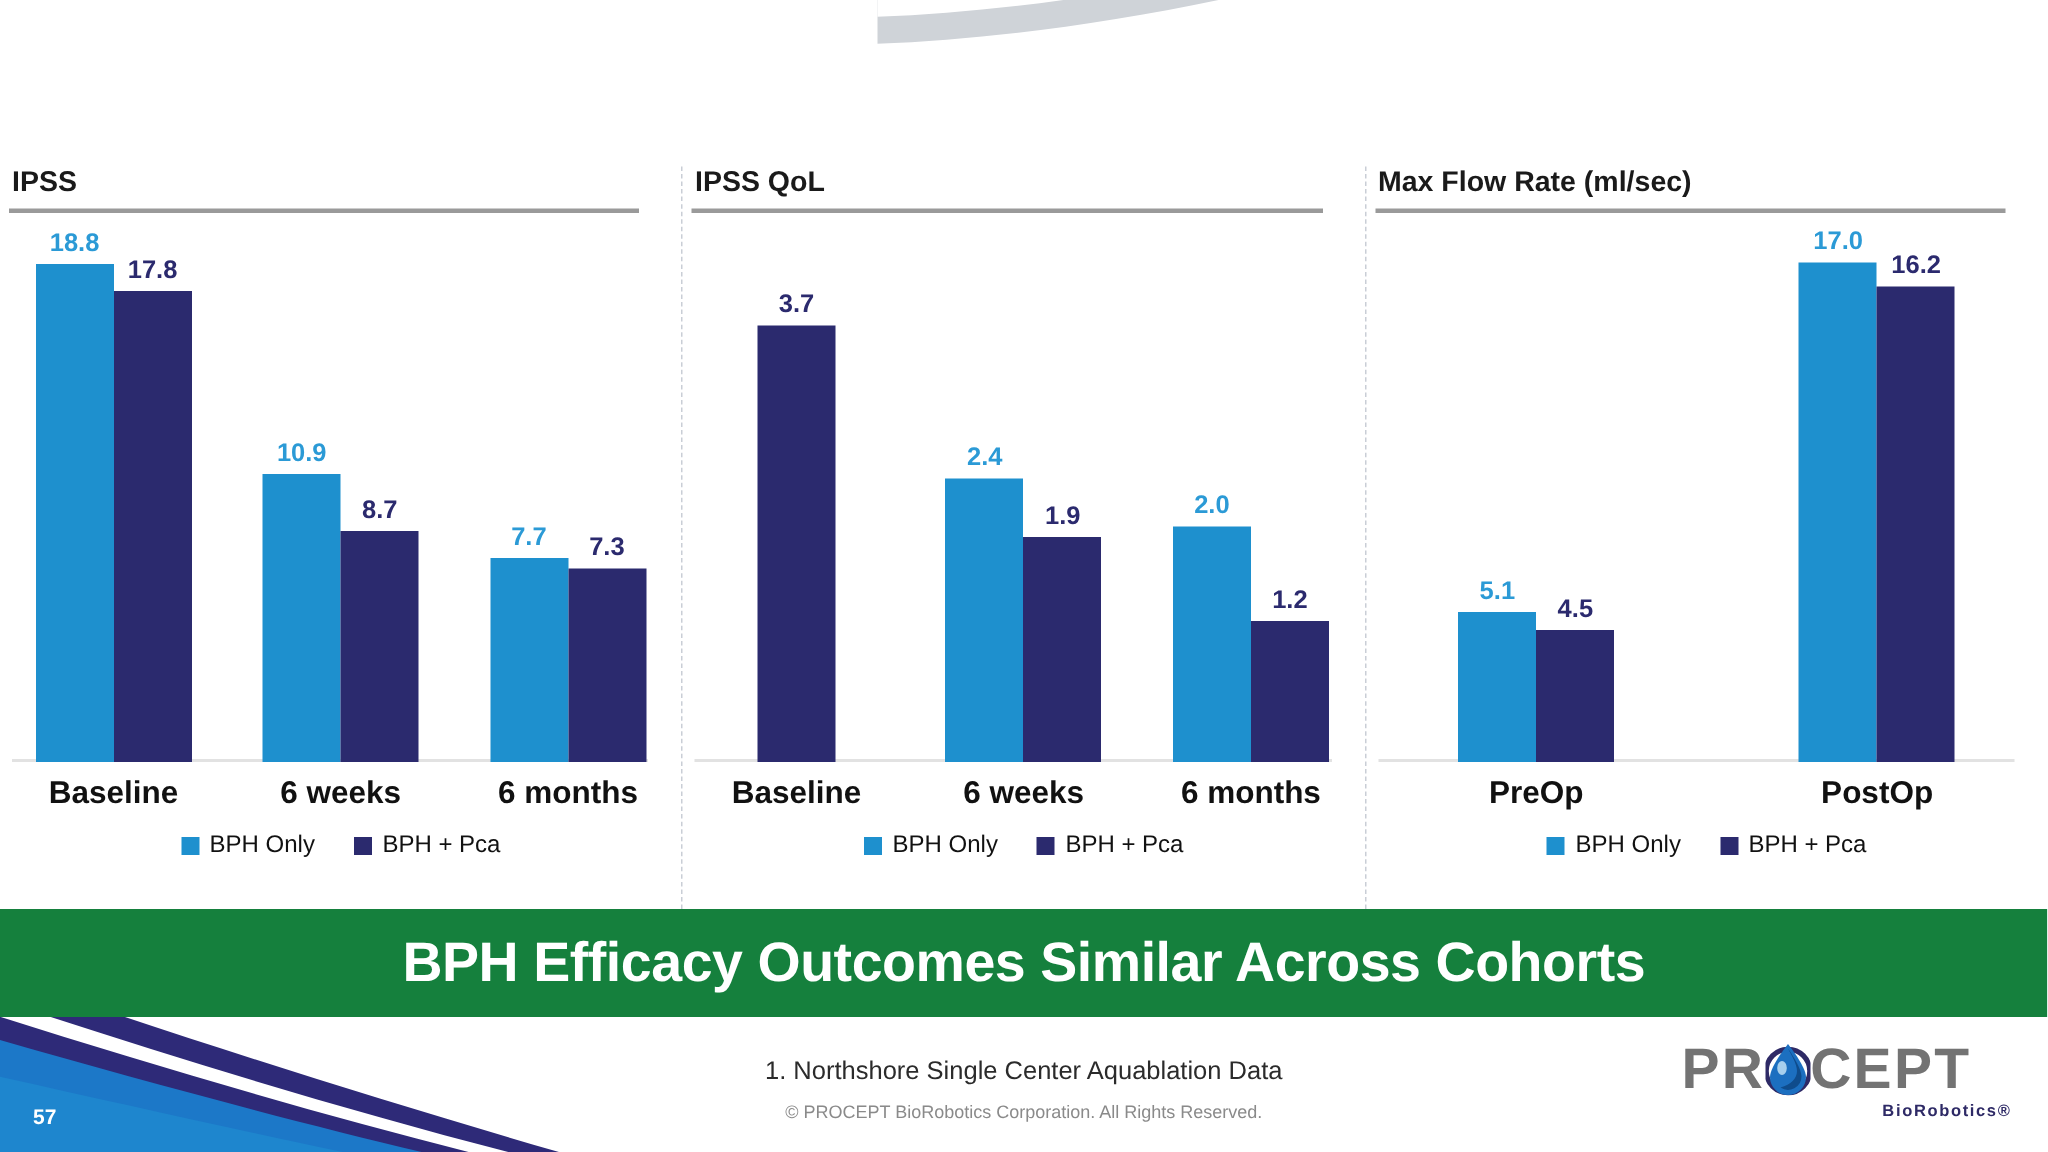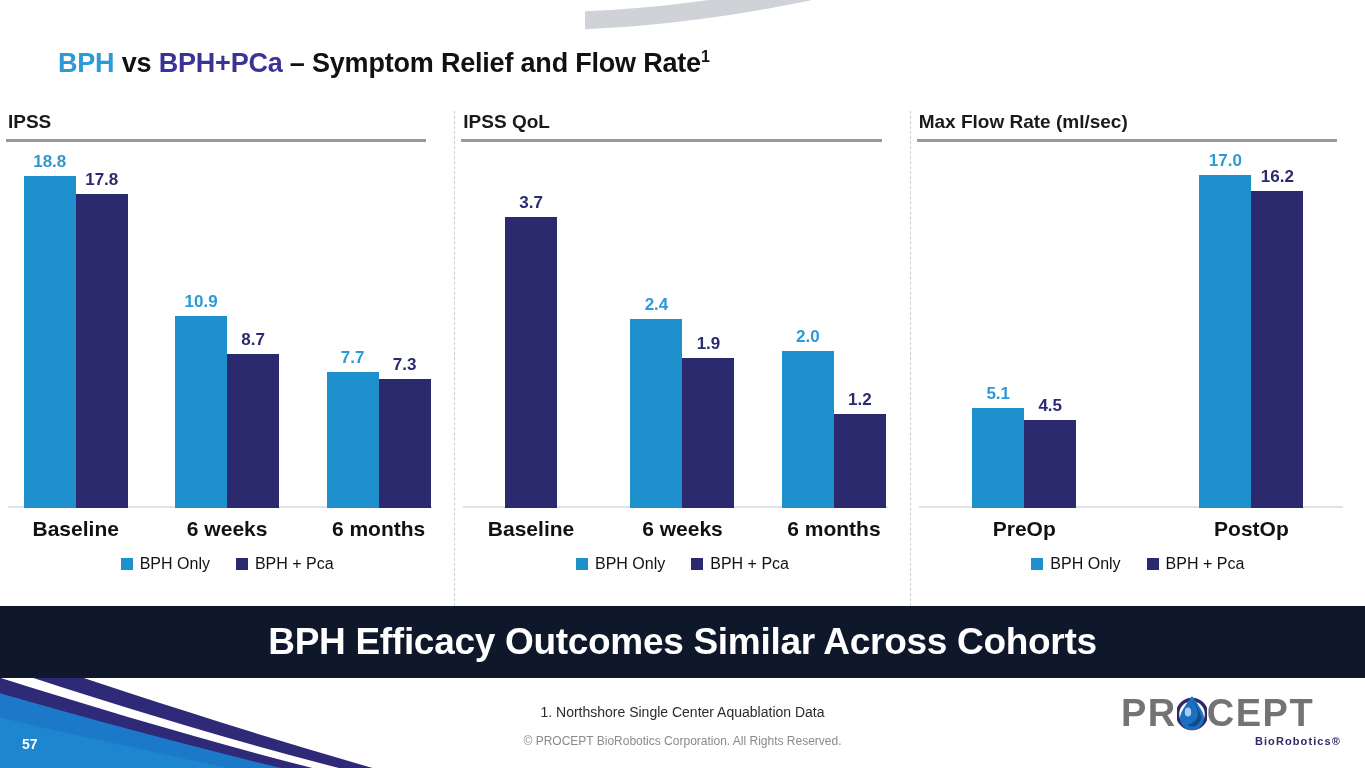--- a/index.html
+++ b/index.html
@@ -58,27 +58,27 @@
 
   .legend { display: flex; justify-content: center; gap: 26px; margin-top: 14px; }
   .leg { display: flex; align-items: center; gap: 7px; font-size: 16px; font-weight: normal; color: #111; }
   .swatch { width: 12px; height: 12px; display: inline-block; }
   .swatch.blue { background: #1E90CE; }
   .swatch.navy { background: #2B2A6E; }
 
   
   .banner {
     position: absolute; left: 0; right: 0; top: 606px; height: 72px;
-    background: #0f172a; display: flex; align-items: center; justify-content: center;
+    background: #15803d; display: flex; align-items: center; justify-content: center;
   }
   .banner-text { color: #fff; font-size: 37px; font-weight: bold; letter-spacing: -0.3px; }
 
   
   .footnote { position: absolute; left: 0; right: 0; top: 704px; text-align: center;
-              font-size: 14px; color: #2b2b2b; }
+              font-size: 17px; color: #2b2b2b; }
   .copyright { position: absolute; left: 0; right: 0; top: 734px; text-align: center;
                font-size: 12px; color: #8a8a8a; }
   .slide-num { position: absolute; left: 22px; top: 736px; font-size: 14px; font-weight: bold; color: #fff; z-index: 5; }
 
   
   .logo { position: absolute; right: 22px; top: 694px; width: 222px; height: 66px; }
   .logo-word { font-size: 38px; font-weight: bold; letter-spacing: 1.5px; color: #737373;
                line-height: 1; display: flex; align-items: center; }
   .logo-sub { text-align: right; font-size: 11px; font-weight: bold; letter-spacing: 1.1px;
               color: #2E2A66; margin-top: 3px; padding-right: 2px; }
@@ -101,23 +101,20 @@
   <svg class="swoosh-bl" viewBox="0 0 560 190">
     <path d="M 0 14 C 170 74 360 136 560 190 L 0 190 Z" fill="#2E2A78"></path>
     <path d="M 0 32 C 170 90 360 150 545 190 L 0 190 Z" fill="#ffffff"></path>
     <path d="M 0 44 C 170 100 360 156 520 190 L 0 190 Z" fill="#2E2A78"></path>
     <path d="M 0 62 C 175 114 370 166 500 190 L 0 190 Z" fill="#1C78C8"></path>
     <path d="M 0 92 C 180 132 370 176 470 190 L 0 190 Z" fill="#1E86CE"></path>
   </svg>
 
   <div class="slide-num">57</div>
 
-  <div class="title">
-    <span class="t-bph">BPH</span><span> vs </span><span class="t-pca">BPH+PCa</span><span> – Symptom Relief and Flow Rate</span><span class="t-sup">1</span>
-  </div>
 
   <div class="panels">
 
     <div class="panel">
       <div class="panel-inner">
         <div class="panel-head">IPSS</div>
         <div class="panel-rule"></div>
         <div class="plot">
           <div class="axis"></div>
           <div class="groups" id="groups-0">

